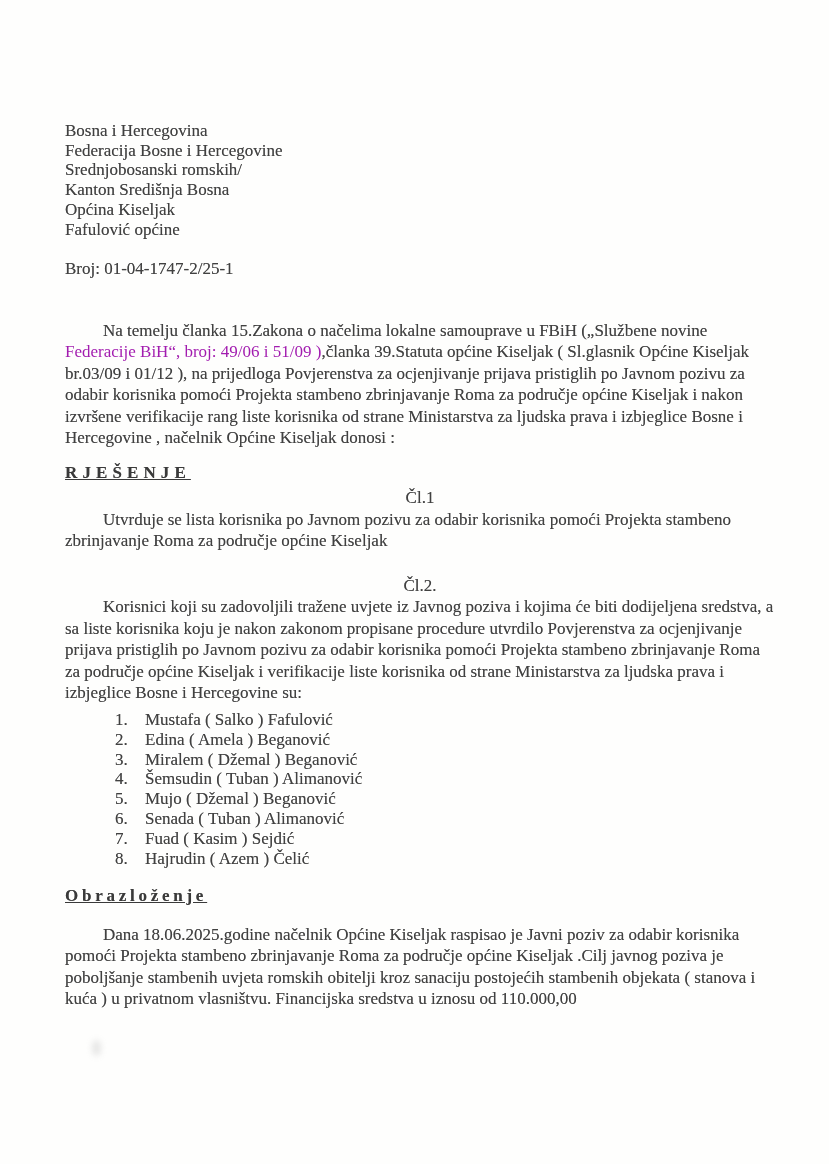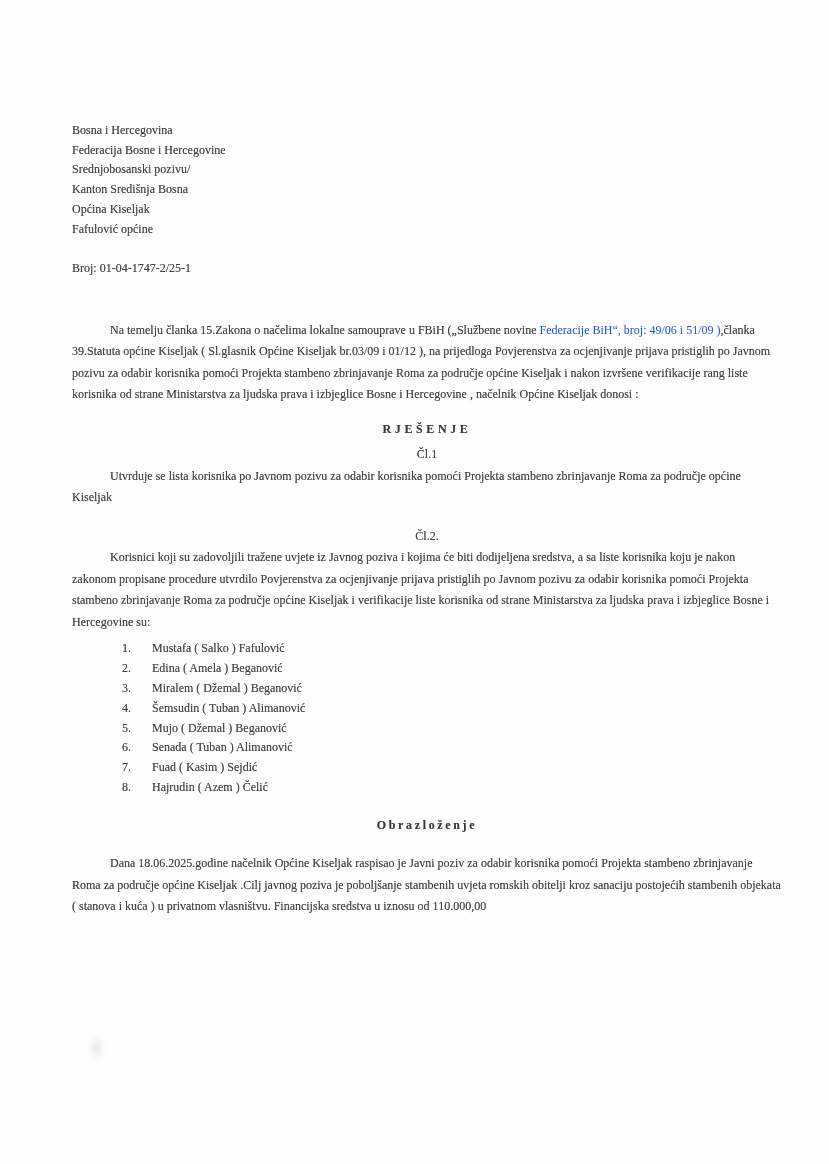--- a/index.html
+++ b/index.html
@@ -16,54 +16,54 @@
     overflow: hidden;
   }
   .page {
     position: relative;
     width: 829px;
     height: 1164px;
     background: #fefefd;
   }
   .content {
     position: absolute;
-    left: 72px;
+    left: 65px;
     top: 0;
     width: 710px;
-    font-size: 12px;
+    font-size: 17px;
     line-height: 21.5px;
     text-shadow: 0 0 0.6px rgba(75,75,75,0.55);
   }
   p { margin: 0; }
   .header-block {
     margin-top: 121px;
     line-height: 19.7px;
   }
   .ref-block {
     margin-top: 20px;
     line-height: 19.7px;
     font-family: Liberation Serif, serif;
   }
   .preamble {
     margin-top: 41px;
   }
   .indent { text-indent: 38px; }
-  .faded { color: #1d4ed8; text-shadow: none; }
+  .faded { color: #a21caf; text-shadow: none; }
   .doc-title {
     margin-top: 13px;
-    text-align: center;
     font-weight: bold;
     letter-spacing: 0.30em;
     color: #3a3a3a;
+    text-decoration: underline;
   }
   .art-heading {
     margin-top: 4px;
     text-align: center;
   }
-  .art-heading.second { margin-top: 17px; }
+  .art-heading.second { margin-top: 23px; }
   .beneficiary-list {
     list-style: none;
     margin: 6px 0 0 0;
     padding: 0 0 0 50px;
     line-height: 19.8px;
   }
   .beneficiary-list li { display: flex; }
   .beneficiary-list .num {
     width: 30px;
     flex: 0 0 30px;
@@ -87,21 +87,21 @@
 </style>
 </head>
 <body>
 
 <div class="page">
   <div class="content">
 
     <div class="header-block">
       <div>Bosna i Hercegovina</div>
       <div>Federacija Bosne i Hercegovine</div>
-      <div>Srednjobosanski pozivu/</div>
+      <div>Srednjobosanski romskih/</div>
       <div>Kanton Središnja Bosna</div>
       <div>Općina Kiseljak</div>
       <div>Fafulović općine</div>
     </div>
 
     <div class="ref-block">
       <div>Broj: 01-04-1747-2/25-1</div>
     </div>
 
     <p class="preamble indent"><span>Na temelju članka 15.Zakona o načelima lokalne samouprave u FBiH („Službene novine </span><span class="faded">Federacije BiH“, broj: 49/06 i 51/09 )</span><span>,članka 39.Statuta općine Kiseljak ( Sl.glasnik Općine Kiseljak br.03/09 i 01/12 ), na prijedloga Povjerenstva za ocjenjivanje prijava pristiglih po Javnom pozivu za odabir korisnika pomoći Projekta stambeno zbrinjavanje Roma za područje općine Kiseljak i nakon izvršene verifikacije rang liste korisnika od strane Ministarstva za ljudska prava i izbjeglice Bosne i Hercegovine , načelnik Općine Kiseljak donosi :</span></p>

